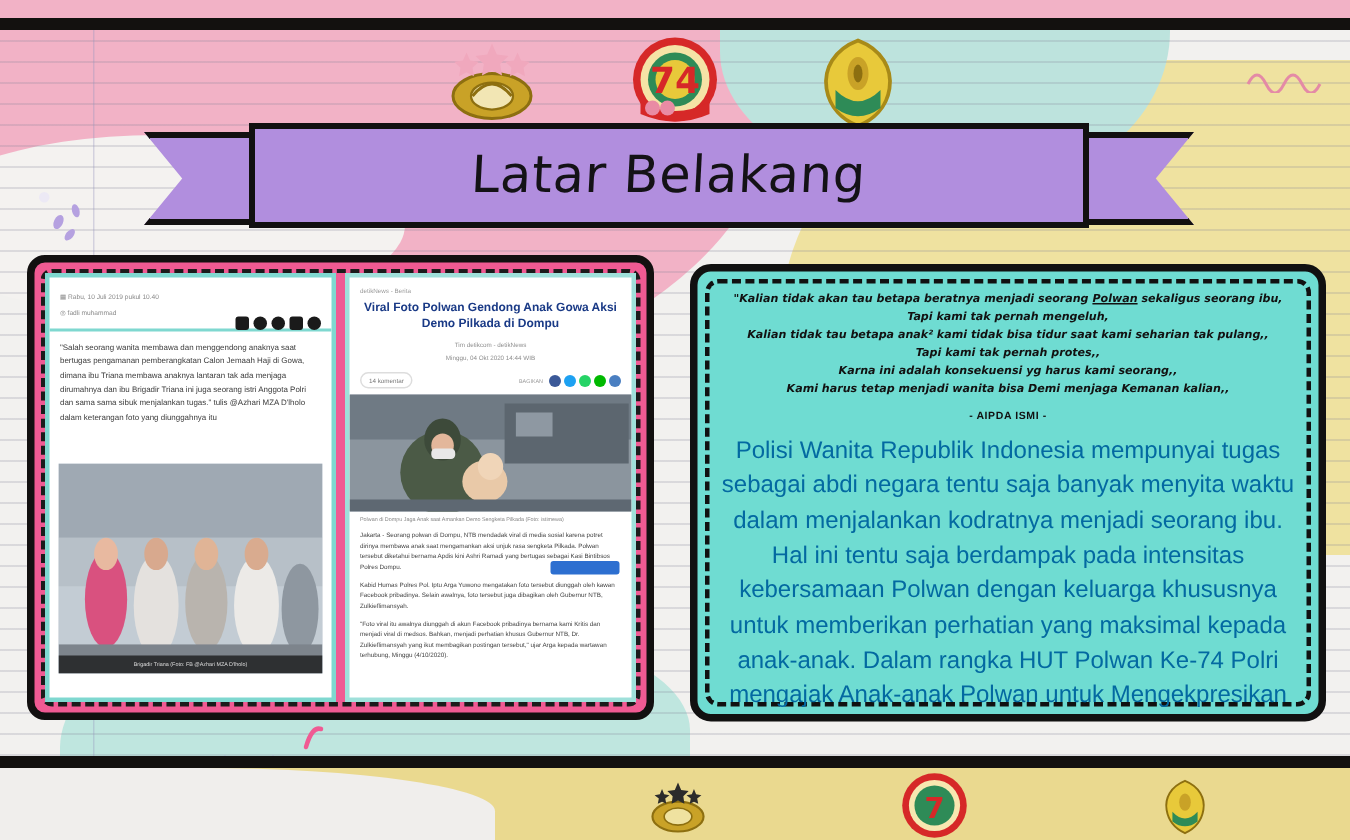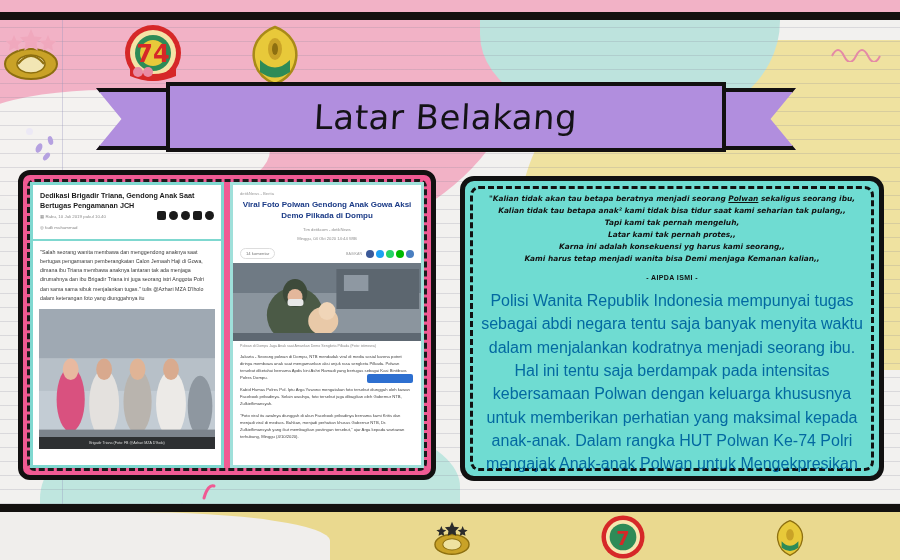--- a/index.html
+++ b/index.html
@@ -76,21 +76,21 @@
     background:#f0eeec;border-radius:0 60% 0 0;
   }
   .cap-top{position:absolute;left:0;right:0;top:0;height:12px;background:#f2b2c6;z-index:8;}
 
   
   .squiggle{position:absolute;z-index:7;}
   .dot{position:absolute;border-radius:50%;z-index:7;}
 
   
   .emblems{position:absolute;top:20px;left:0;right:0;height:70px;z-index:10;
-    display:flex;gap:60px;align-items:center;}
+    display:flex;justify-content:center;gap:60px;align-items:center;}
   .emb{position:relative;width:62px;height:62px;}
 
   
   .banner-wrap{position:absolute;left:96px;top:82px;width:700px;height:66px;z-index:12;}
   .ribbon-l,.ribbon-r{
     position:absolute;top:6px;width:90px;height:54px;background:#b18ede;
     border:4px solid #121010;z-index:11;
   }
   .ribbon-l{left:0;clip-path:polygon(0 0,100% 0,100% 100%,0 100%,26% 50%);}
   .ribbon-r{right:0;clip-path:polygon(0 0,100% 0,74% 50%,100% 100%,0 100%);}
@@ -282,21 +282,20 @@
     <div class="banner">
       <span class="banner-title">Latar Belakang</span>
     </div>
   </div>
 
   <div class="news-frame">
     <div class="dashframe"></div>
 
     <div class="news-col col-a">
       <div class="a-head">
-        <div class="a-title">Dedikasi Brigadir Triana, Gendong Anak Saat Bertugas Pengamanan JCH</div>
         <div class="a-meta">
           <span>▦</span>
           <span>Rabu, 10 Juli 2019 pukul 10.40</span>
         </div>
         <div class="a-meta">
           <span>◎</span>
           <span>fadli muhammad</span>
         </div>
       </div>
       <div class="a-social">
@@ -370,23 +369,23 @@
     </div>
   </div>
 
   <div class="teal-card">
     <div class="teal-dash"></div>
 
     <div class="quote">
       <div>
         <span>"Kalian tidak akan tau betapa beratnya menjadi seorang <span class="u">Polwan</span> sekaligus seorang ibu,</span>
       </div>
+      <div>Tapi kami tak pernah mengeluh,</div>
       <div>Kalian tidak tau betapa anak² kami tidak bisa tidur saat kami seharian tak pulang,,</div>
-      <div>Tapi kami tak pernah mengeluh,</div>
-      <div>Latar kami tak pernah protes,,</div>
+      <div>Tapi kami tak pernah protes,,</div>
       <div>Karna ini adalah konsekuensi yg harus kami seorang,,</div>
       <div>Kami harus tetap menjadi wanita bisa Demi menjaga Kemanan kalian,,</div>
     </div>
 
     <div class="attrib">- AIPDA ISMI -</div>
 
     <div class="para">Polisi Wanita Republik Indonesia mempunyai tugas sebagai abdi negara tentu saja banyak menyita waktu dalam menjalankan kodratnya menjadi seorang ibu. Hal ini tentu saja berdampak pada intensitas kebersamaan Polwan dengan keluarga khususnya untuk memberikan perhatian yang maksimal kepada anak-anak. Dalam rangka HUT Polwan Ke-74 Polri mengajak Anak-anak Polwan untuk Mengekpresikan Suara Hatinya dalam bentuk Video Konten Kreatif yang dilombakan untuk dapat memberikan dukungan, saran maupun harapan dari  Anak Polwan Seluruh Indonesia untuk POLRI</div>
   </div>
 
 </div>

